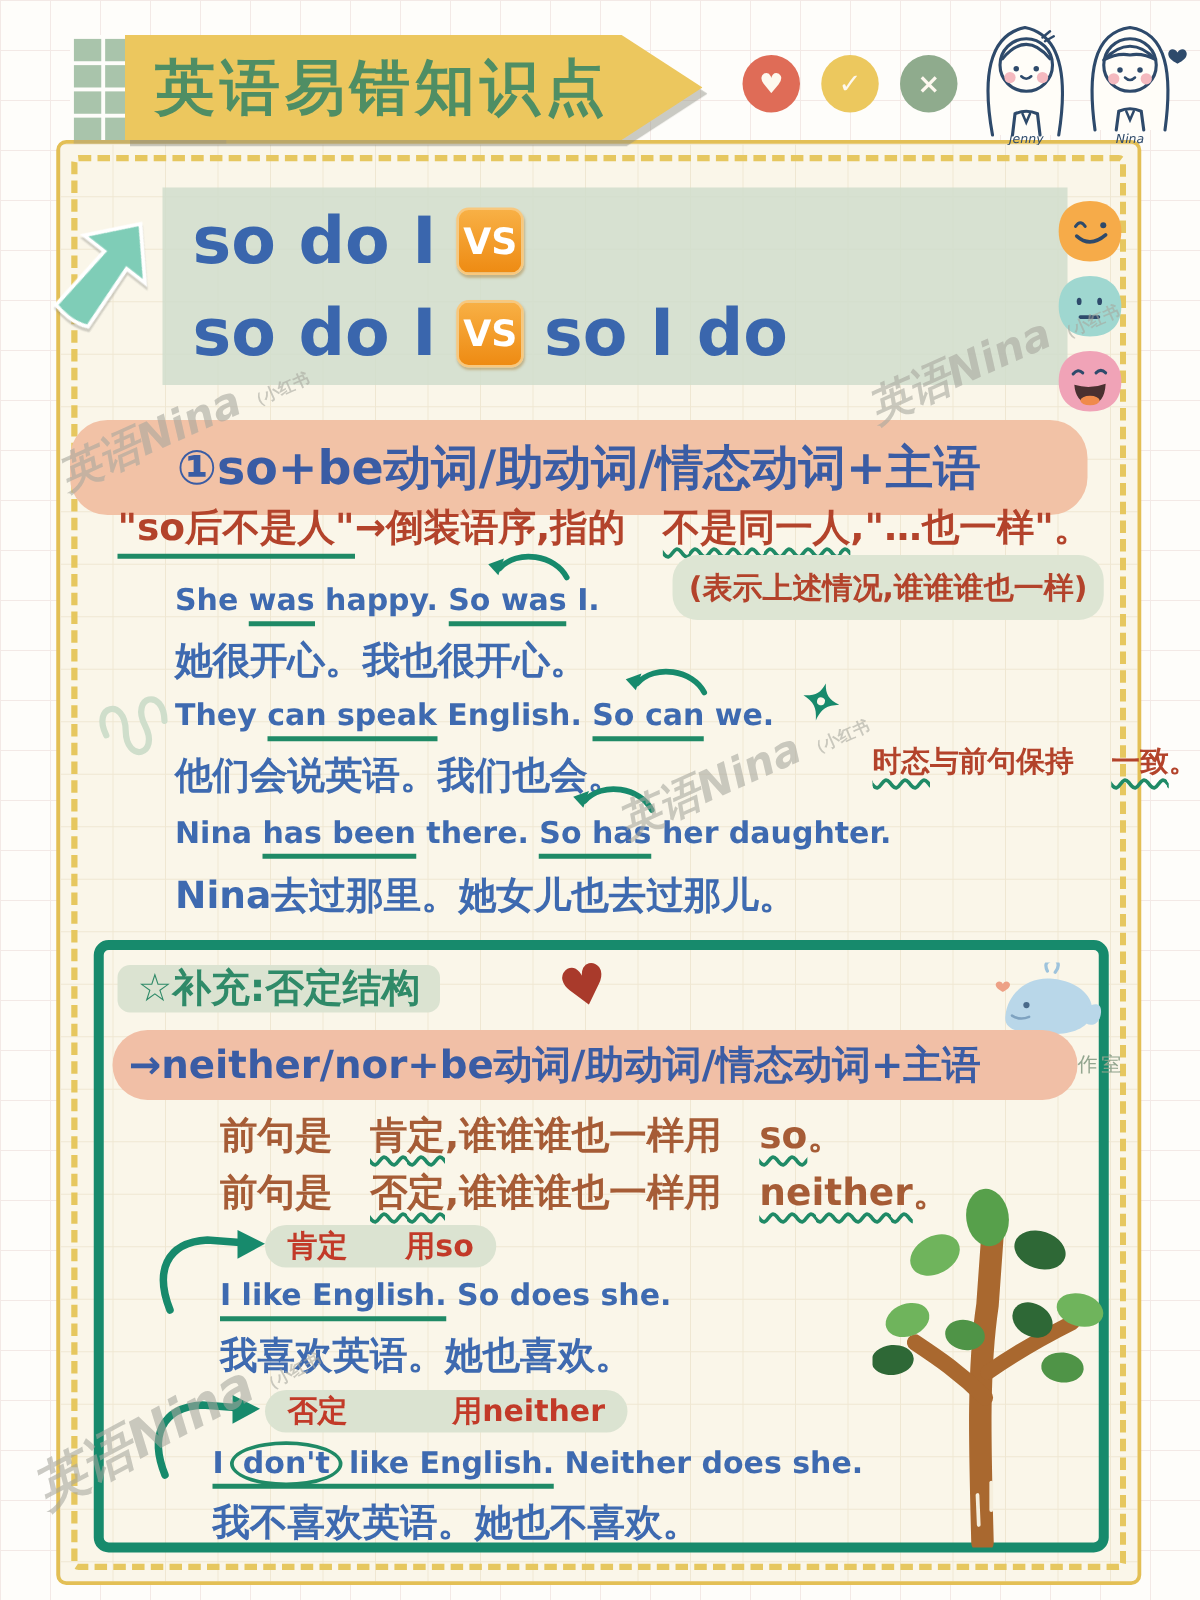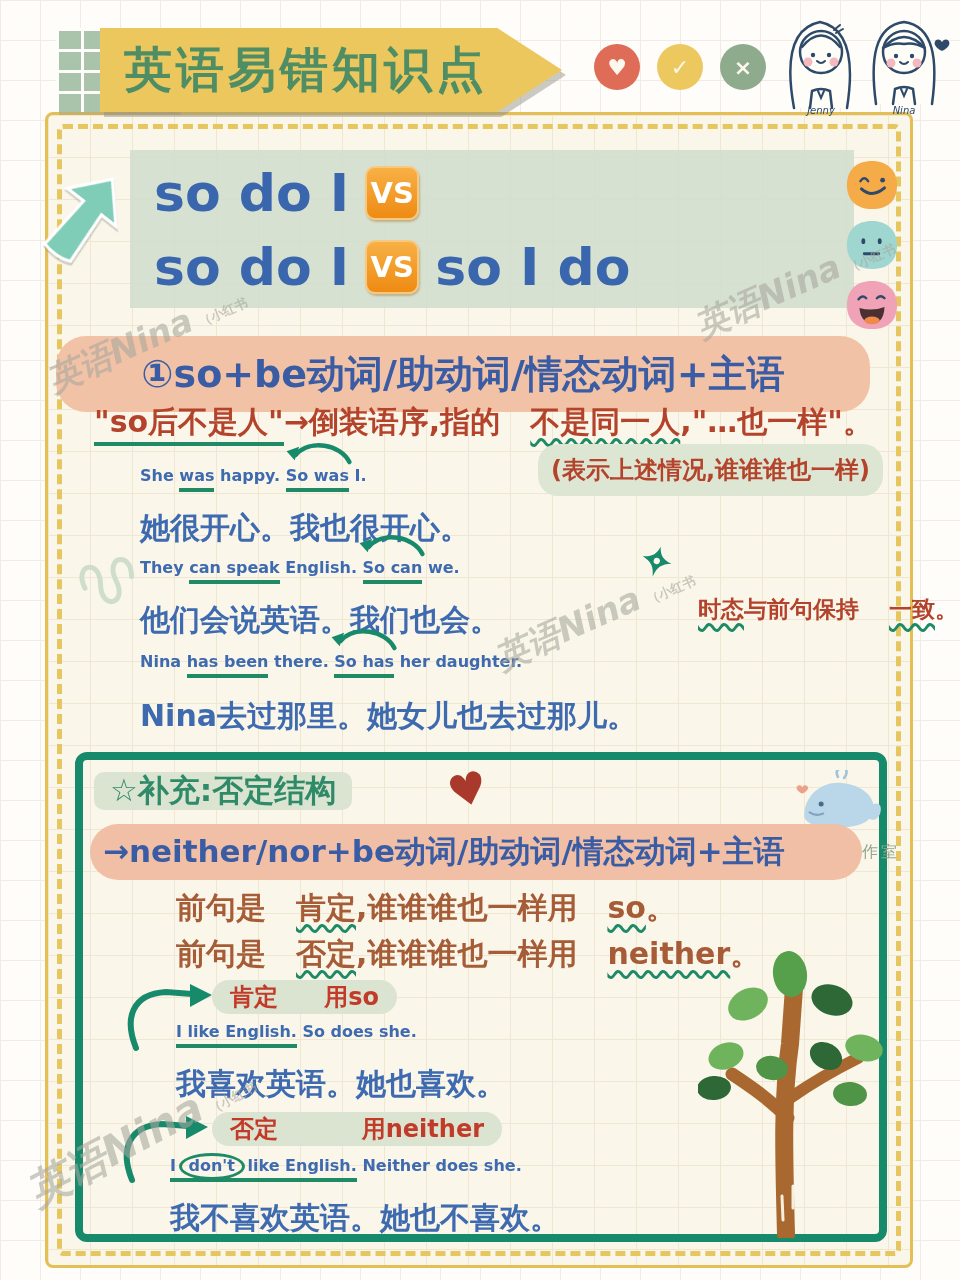--- a/index.html
+++ b/index.html
@@ -61,21 +61,21 @@
 
   .rule-line { position:absolute; left:94px; top:402px; font-size:30px; font-weight:bold; color:#b3432b; white-space:nowrap; z-index:3; }
   .u-solid-r { border-bottom:4px solid #1f8a66; padding-bottom:3px; }
   .wavy { text-decoration-line:underline; text-decoration-style:wavy; text-decoration-color:#1f8a66;
     text-decoration-thickness:3px; text-underline-offset:6px;margin-left:30px; }
 
   .note-pill { position:absolute; left:538px; top:444px; height:52px; border-radius:20px; background:#dde5d3;
     display:flex; align-items:center; padding:0 13px; z-index:3; }
   .note-pill span { font-size:24px; font-weight:bold; color:#b3432b; white-space:nowrap; }
 
-  .en { position:absolute; left:140px; font-size:16px; font-weight:bold; color:#3e6ab0; white-space:nowrap; z-index:3; }
+  .en { position:absolute; left:140px; font-size:24px; font-weight:bold; color:#3e6ab0; white-space:nowrap; z-index:3; }
   .zh { position:absolute; left:140px; font-size:30px; font-weight:bold; color:#3e6ab0; white-space:nowrap; z-index:3; }
   .u { border-bottom:4px solid #1f8a66; padding-bottom:3px; }
   .so-arrow { position:relative; }
   .so-arrow > svg { position:absolute; top:-26px; right:-4px; }
 
   .side-note { position:absolute; left:668px; font-size:23px; font-weight:bold; color:#b3432b; white-space:nowrap; z-index:3; }
   .star-deco { position:absolute; left:638px; top:544px; z-index:3; transform:rotate(15deg); }
   .squiggle { position:absolute; left:78px; top:552px; z-index:2; transform:rotate(-14deg); }
 
   

